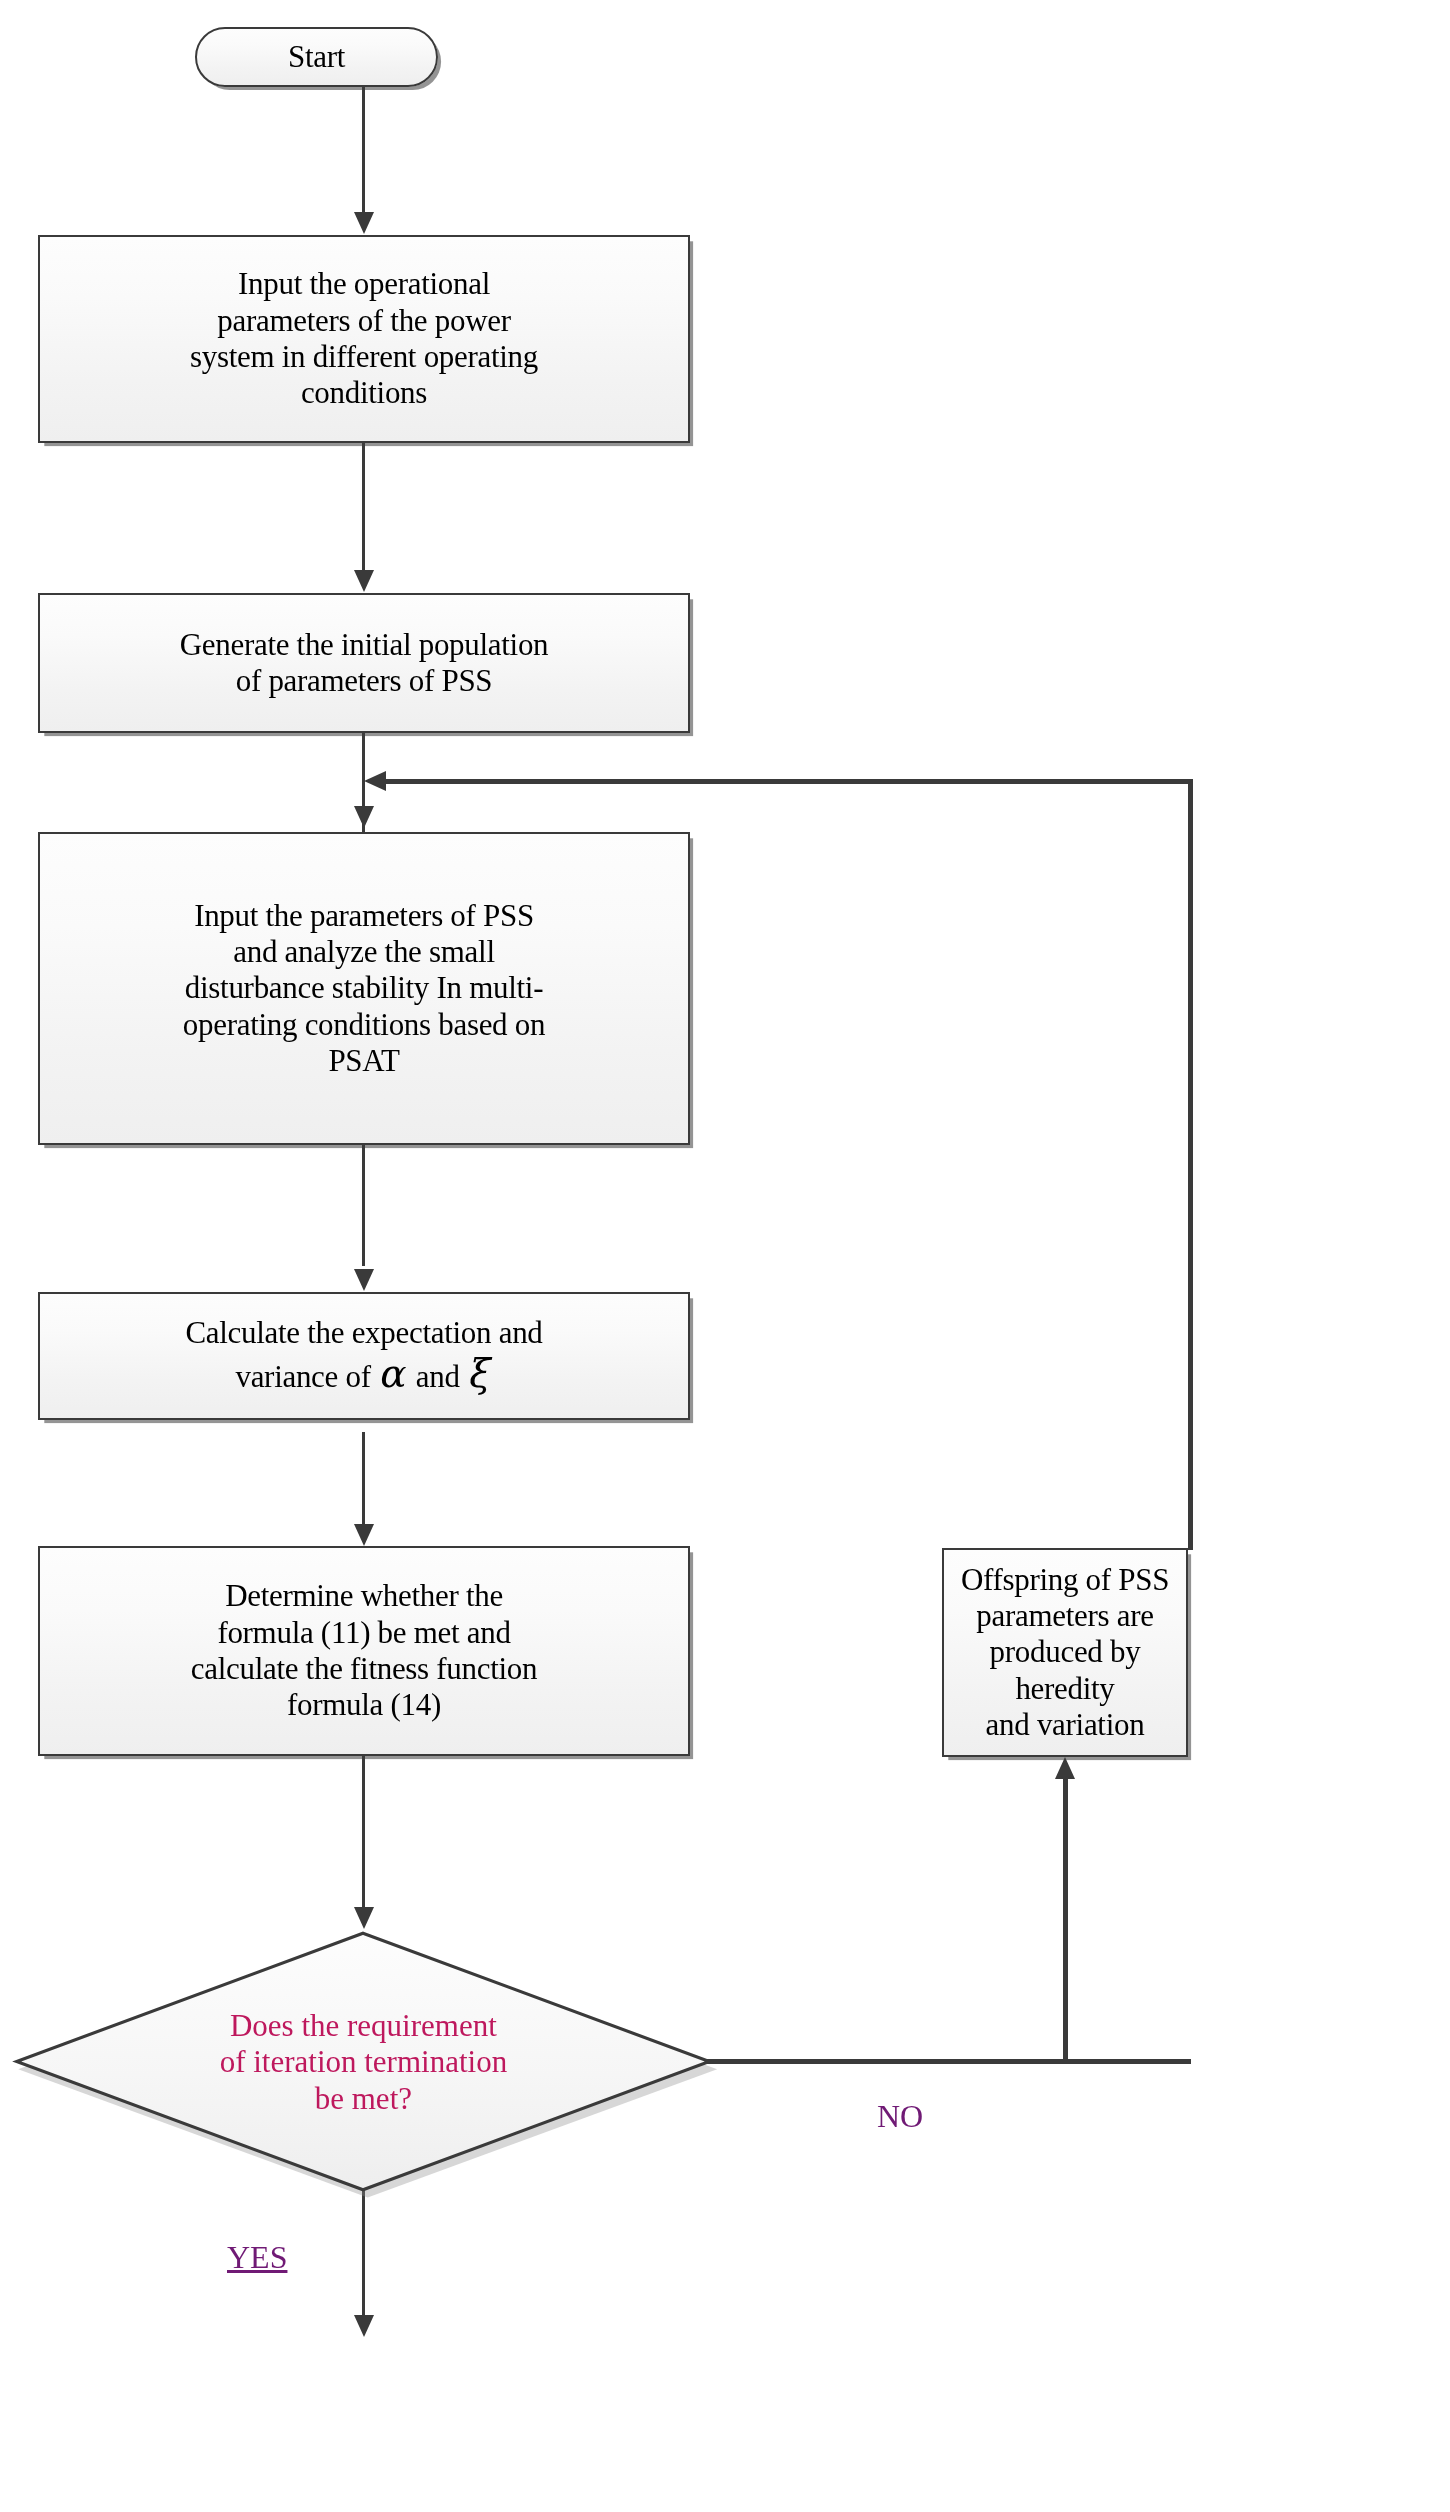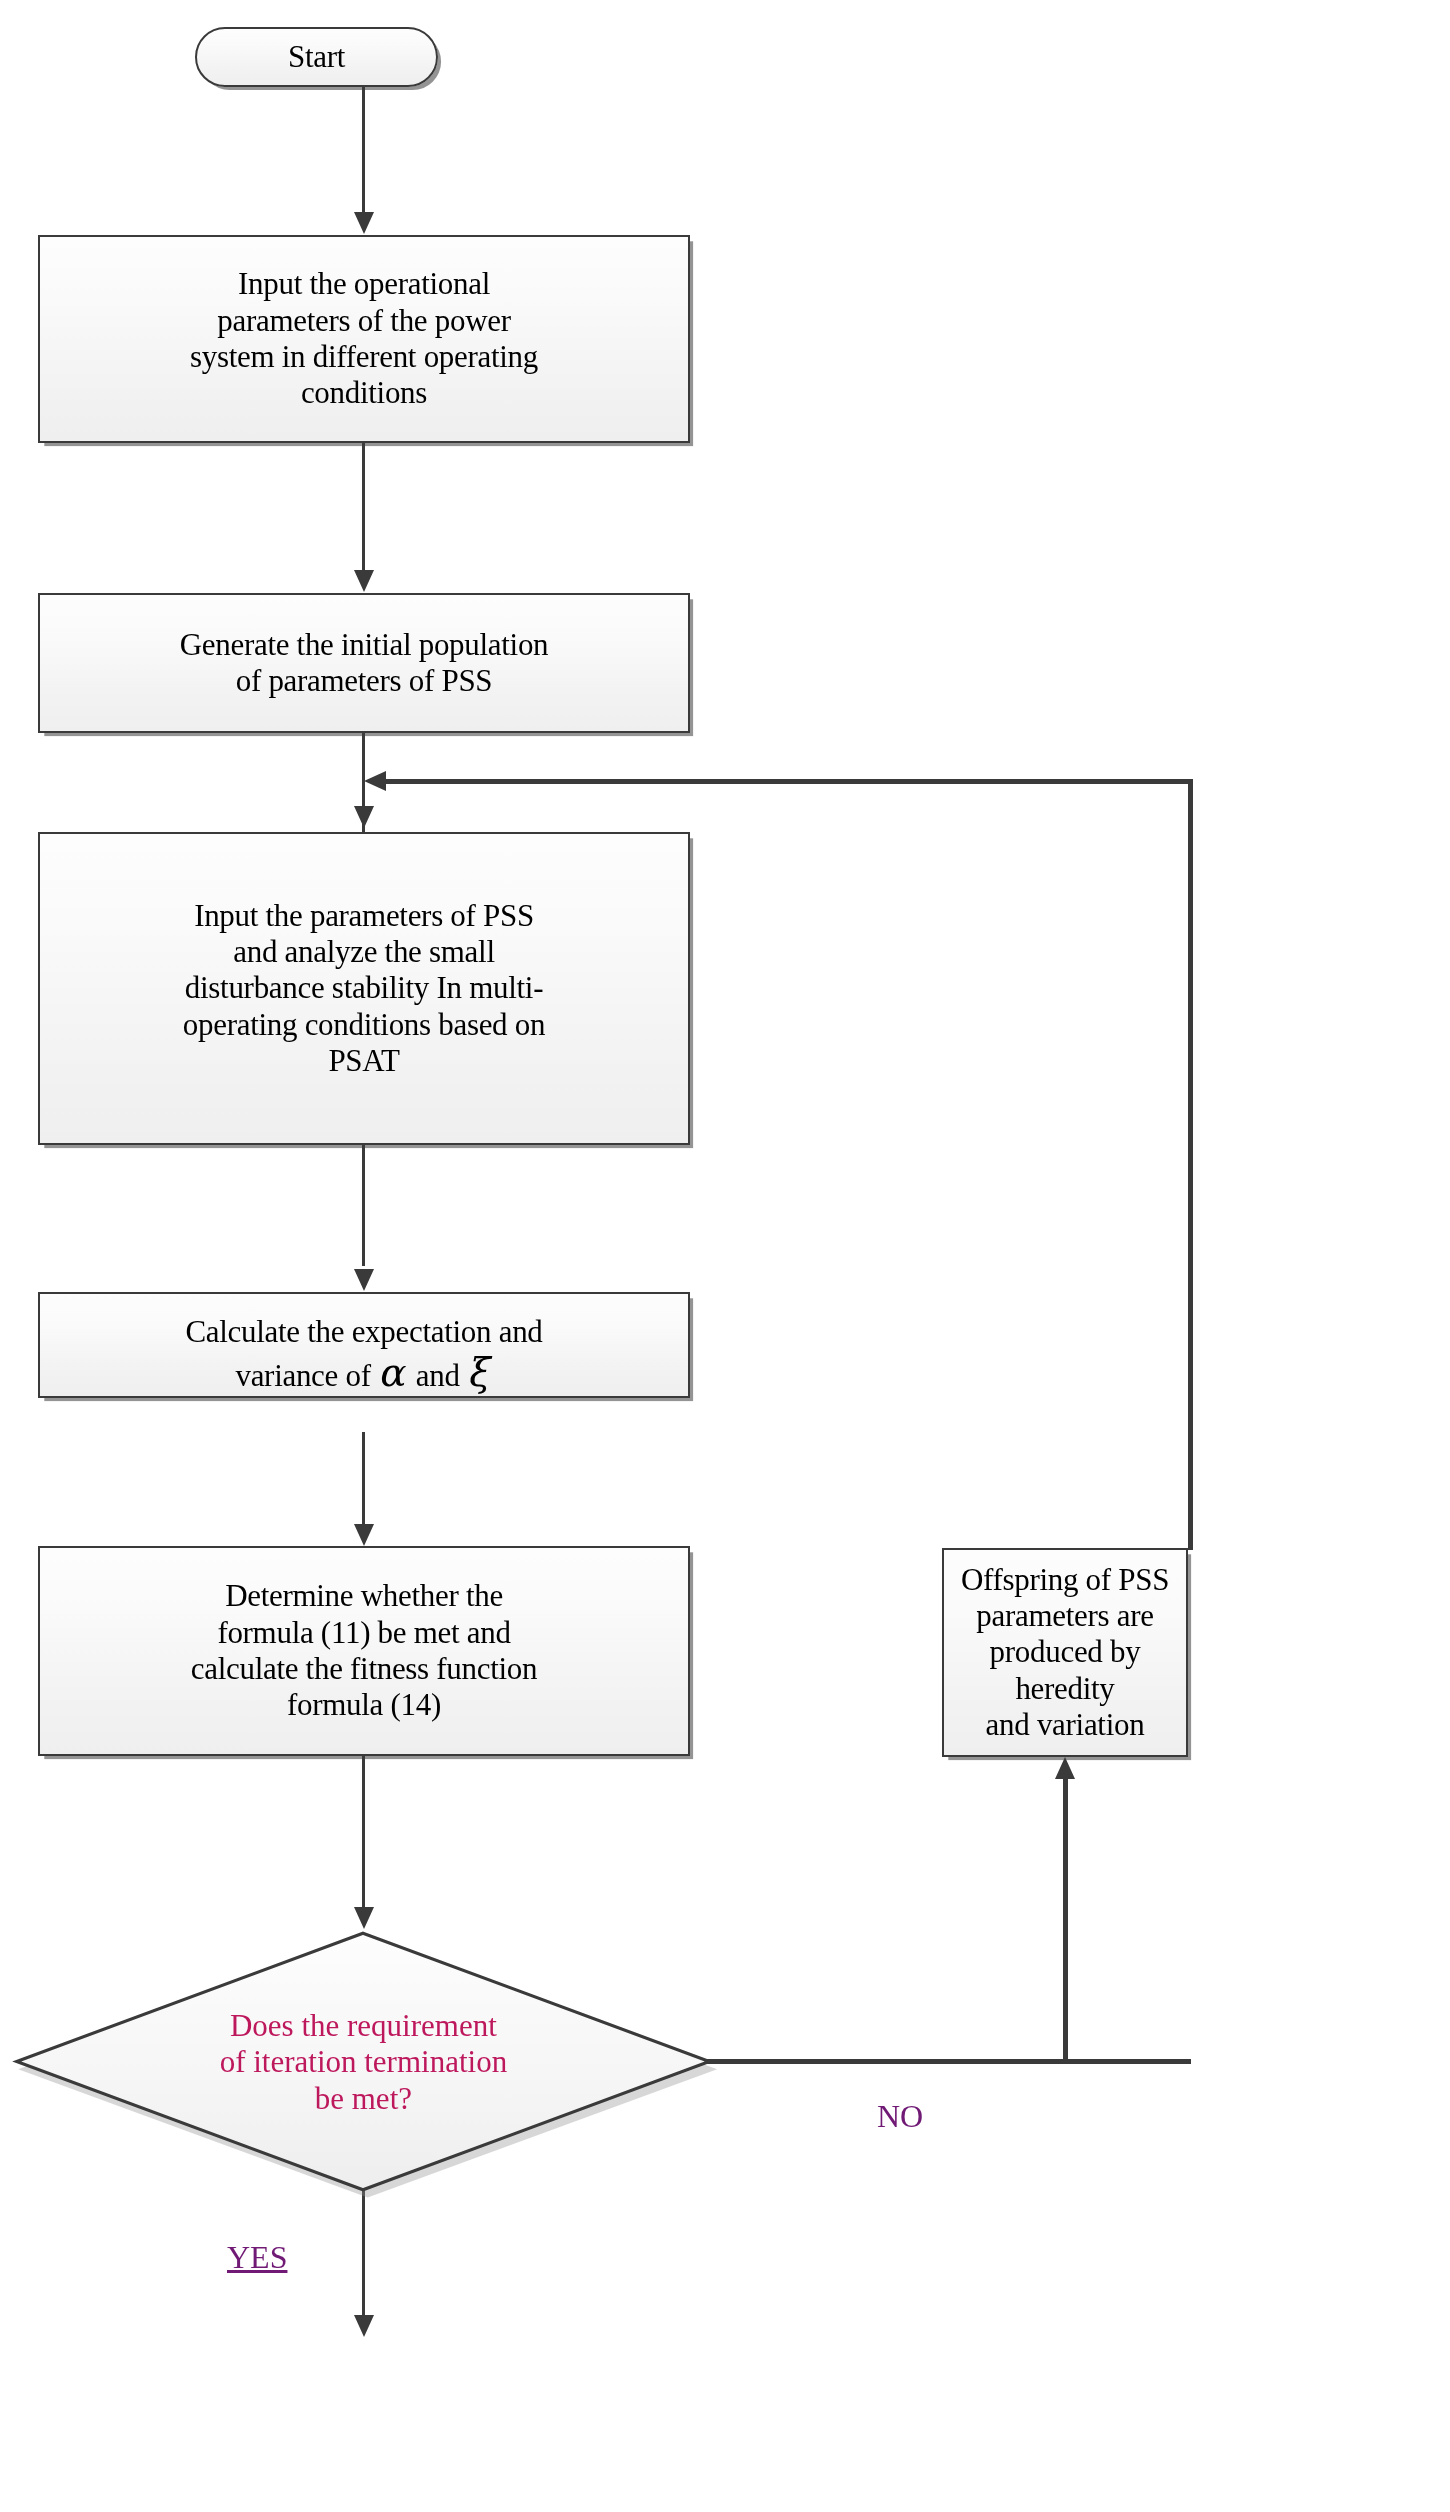--- a/index.html
+++ b/index.html
@@ -146,21 +146,21 @@
     <span class="txt">Input the parameters of PSS
 and analyze the small
 disturbance stability In multi-
 operating conditions based on
 PSAT</span>
   </div>
 
   <div class="conn v" style="left:362px; top:1145px; height:121px;"></div>
   <div class="arrow down" style="left:354px; top:1269px;"></div>
 
-  <div class="node process" style="left:38px; top:1292px; width:652px; height:106px;align-items:flex-end;">
+  <div class="node process" style="left:38px; top:1292px; width:652px; height:128px;">
     <span class="txt"><span>Calculate the expectation and
 variance of </span><span class="greek">α</span><span> and </span><span class="greek">ξ</span></span>
   </div>
 
   <div class="conn v" style="left:362px; top:1432px; height:94px;"></div>
   <div class="arrow down" style="left:354px; top:1524px;"></div>
 
   <div class="node process" style="left:38px; top:1546px; width:652px; height:210px;">
     <span class="txt">Determine whether the
 formula (11) be met and

